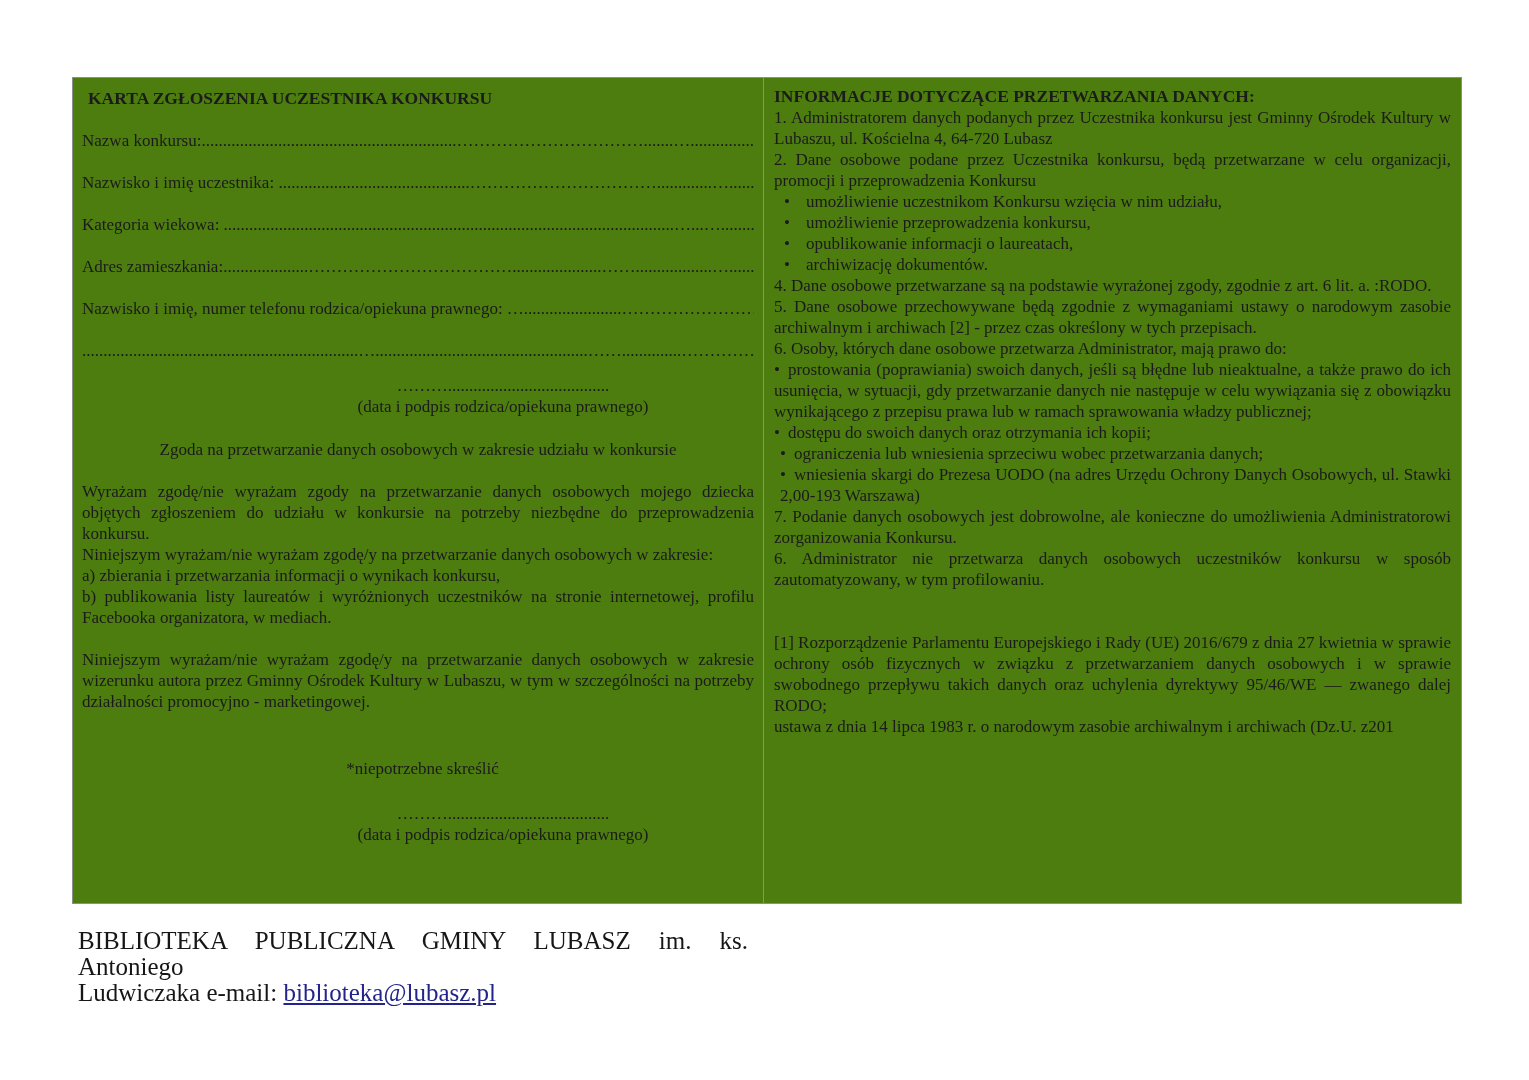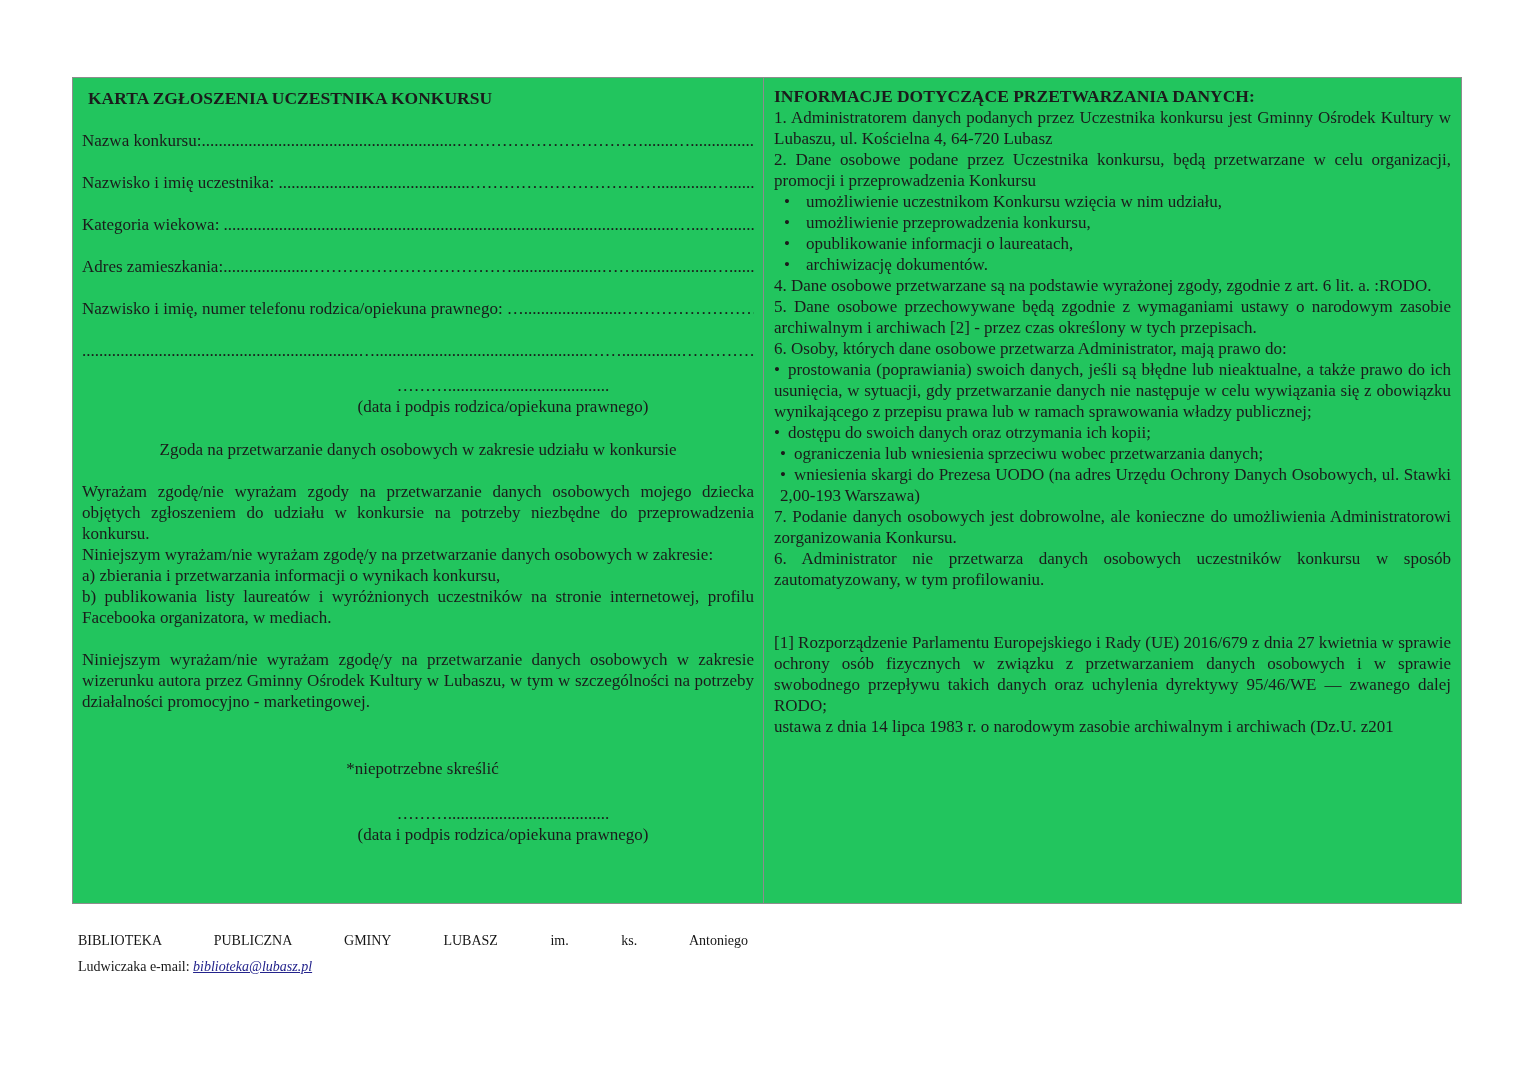--- a/index.html
+++ b/index.html
@@ -3,21 +3,21 @@
 <meta charset="utf-8">
 <style>
   html,body{margin:0;padding:0;}
   body{
     width:1529px;height:1080px;background:#ffffff;position:relative;overflow:hidden;
     font-family:"Liberation Serif", serif;color:#1b1b1b;
     -webkit-font-smoothing:antialiased;
   }
   .form-table{
     position:absolute;left:72px;top:77px;width:1390px;height:827px;
-    border:1px solid #8d8d8d;display:flex;box-sizing:border-box;background:#22c55e;
+    border:1px solid #8d8d8d;display:flex;box-sizing:border-box;background:#4d7c0f;
   }
   .cell{box-sizing:border-box;font-size:17px;line-height:21px;}
   .cell-left{width:691px;border-right:1px solid #8d8d8d;padding:7px 9px 6px 9px;}
   .cell-right{flex:1;padding:7px 10px 6px 10px;}
   .doc-title{font-weight:bold;font-size:17.5px;line-height:22px;}
   .cell-left .doc-title{padding-left:6px;margin-top:2px;}
   .field-line{
     margin-top:21px;white-space:nowrap;overflow:hidden;height:21px;
   }
   .para{text-align:justify;}
@@ -27,24 +27,24 @@
   .gap2{height:42px;}
   .consent-heading{margin-top:22px;text-align:center;}
   .note-line{margin-top:46px;padding-left:9px;text-align:center;}
   .bullet-row{display:flex;padding-left:10px;}
   .bullet-row .blt{width:22px;flex:0 0 22px;}
   .bullet-flat{text-align:justify;}
   .bullet-flat .blt{padding-right:8px;}
   .bullet-flat.ind{padding-left:6px;}
   .footer{
     position:absolute;left:78px;top:928px;width:670px;
-    font-size:14px;line-height:26px;color:#161616;
+    font-size:25px;line-height:26px;color:#161616;
   }
   .footer .l1{text-align:justify;text-align-last:justify;}
-  .footer a{color:#23238c;text-decoration:underline;font-style:italic;}
+  .footer a{color:#23238c;text-decoration:underline;}
 </style>
 </head>
 <body>
 
 <div class="form-table">
 
   <div class="cell cell-left">
     <div class="doc-title">KARTA ZGŁOSZENIA UCZESTNIKA KONKURSU</div>
 
     <div class="field-line">Nazwa konkursu:............................................................…………………………….......…..............................</div>

